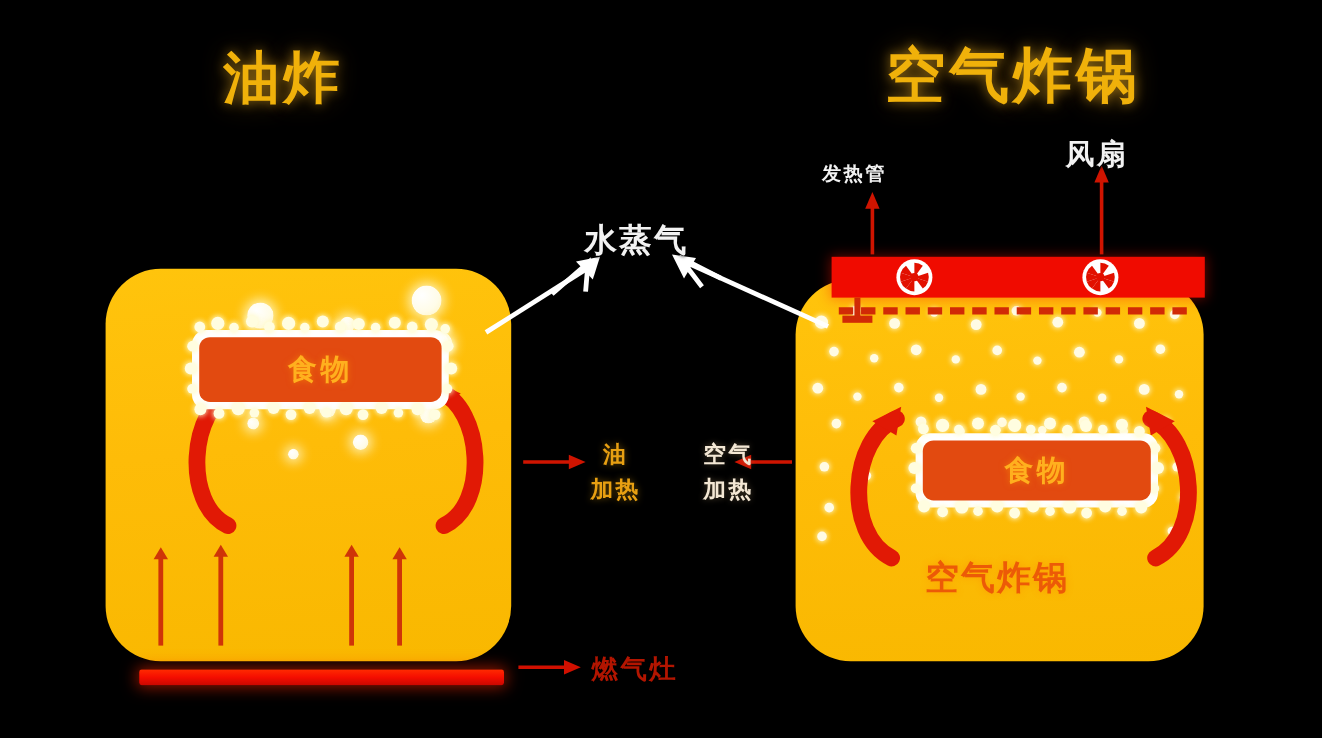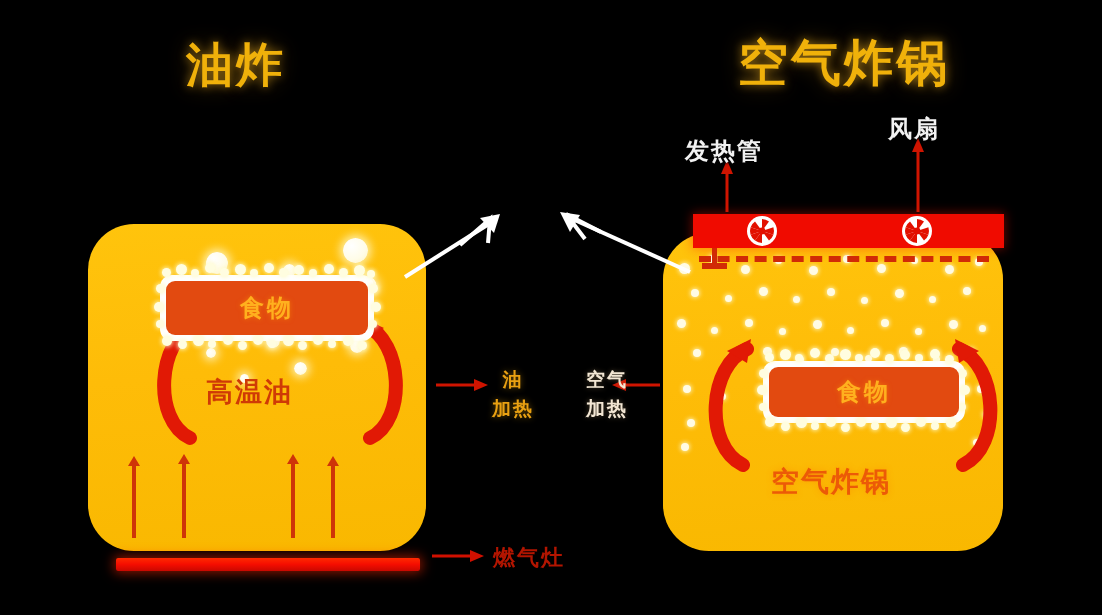--- a/index.html
+++ b/index.html
@@ -178,21 +178,21 @@
 
   
   .white-label {
     position: absolute;
     color: #f2f2f2;
     font-weight: bold;
     white-space: nowrap;
     text-shadow: 0 1px 3px rgba(0,0,0,.9);
   }
   #label-steam      { left: 487px; top: 182px; font-size: 27px; letter-spacing: 2px; }
-  #label-heat-tube  { left: 685px; top: 135px; font-size: 24px; letter-spacing: 2px; }
+  #label-heat-tube  { left: 685px; top: 135px; font-size: 16px; letter-spacing: 2px; }
   #label-fan        { left: 888px; top: 113px; font-size: 24px; letter-spacing: 2px; }
 
   
   .mid-label {
     position: absolute;
     font-weight: bold;
     white-space: nowrap;
     text-align: center;
     line-height: 1.5;
   }
@@ -297,21 +297,20 @@
     </div>
     <div class="food" id="food-left">
       <span>食物</span>
     </div>
 
     <div class="oil-arrow" style="left:44px;top:240px;height:74px;"></div>
     <div class="oil-arrow" style="left:94px;top:238px;height:76px;"></div>
     <div class="oil-arrow" style="left:203px;top:238px;height:76px;"></div>
     <div class="oil-arrow" style="left:243px;top:240px;height:74px;"></div>
 
-    <div class="body-label" id="label-hot-oil">高温油</div>
   </div>
 
   <div class="fryer" id="fryer-right">
 
     <div class="dot" style="left:16px;top:30px;width:11px;height:11px;"></div>
     <div class="dot" style="left:46px;top:22px;width:8px;height:8px;"></div>
     <div class="dot" style="left:78px;top:32px;width:9px;height:9px;"></div>
     <div class="dot" style="left:112px;top:24px;width:7px;height:7px;"></div>
     <div class="dot" style="left:146px;top:33px;width:9px;height:9px;"></div>
     <div class="dot" style="left:180px;top:22px;width:8px;height:8px;"></div>
@@ -459,20 +458,21 @@
     <line x1="432" y1="556" x2="472" y2="556" stroke="#d11000" stroke-width="3"></line>
     <path d="M484 556 L470 550 L470 562 Z" fill="#d11000"></path>
 
     <line x1="727" y1="212" x2="727" y2="170" stroke="#cf1400" stroke-width="3"></line>
     <path d="M727 160 L721 174 L733 174 Z" fill="#cf1400"></path>
 
     <line x1="918" y1="212" x2="918" y2="148" stroke="#cf1400" stroke-width="3"></line>
     <path d="M918 138 L912 152 L924 152 Z" fill="#cf1400"></path>
   </svg>
 
+  <div class="white-label" id="label-steam">水蒸气</div>
   <div class="white-label" id="label-heat-tube">发热管</div>
   <div class="white-label" id="label-fan">风扇</div>
 
   <div class="mid-label" id="mid-left">
     <div>油</div>
     <div>加热</div>
   </div>
   <div class="mid-label" id="mid-right">
     <div>空气</div>
     <div>加热</div>

